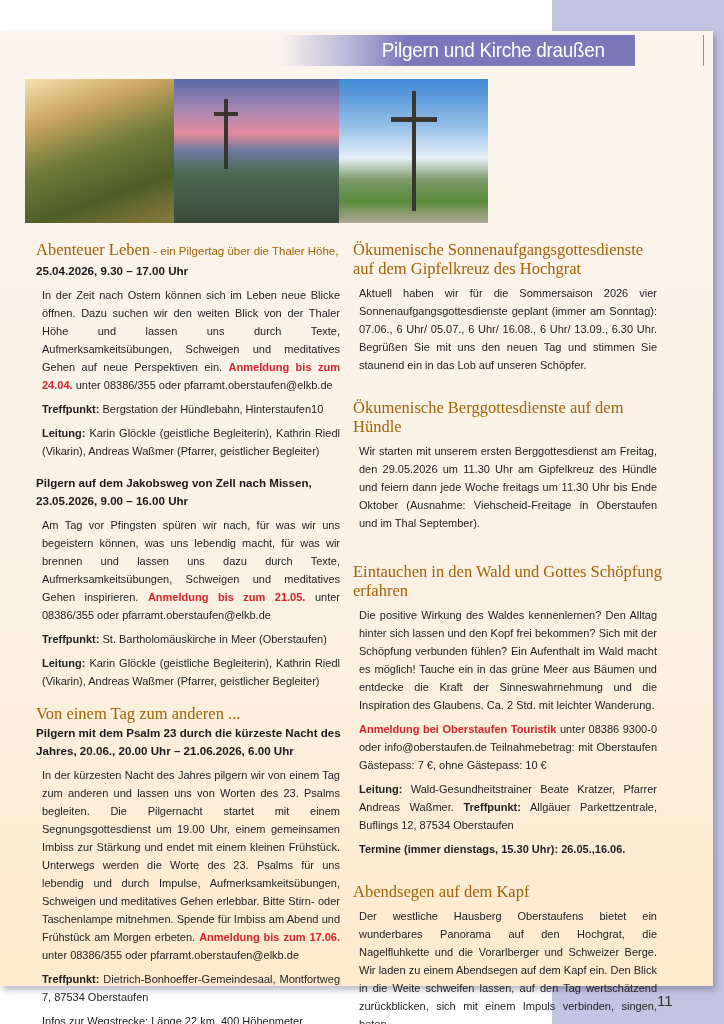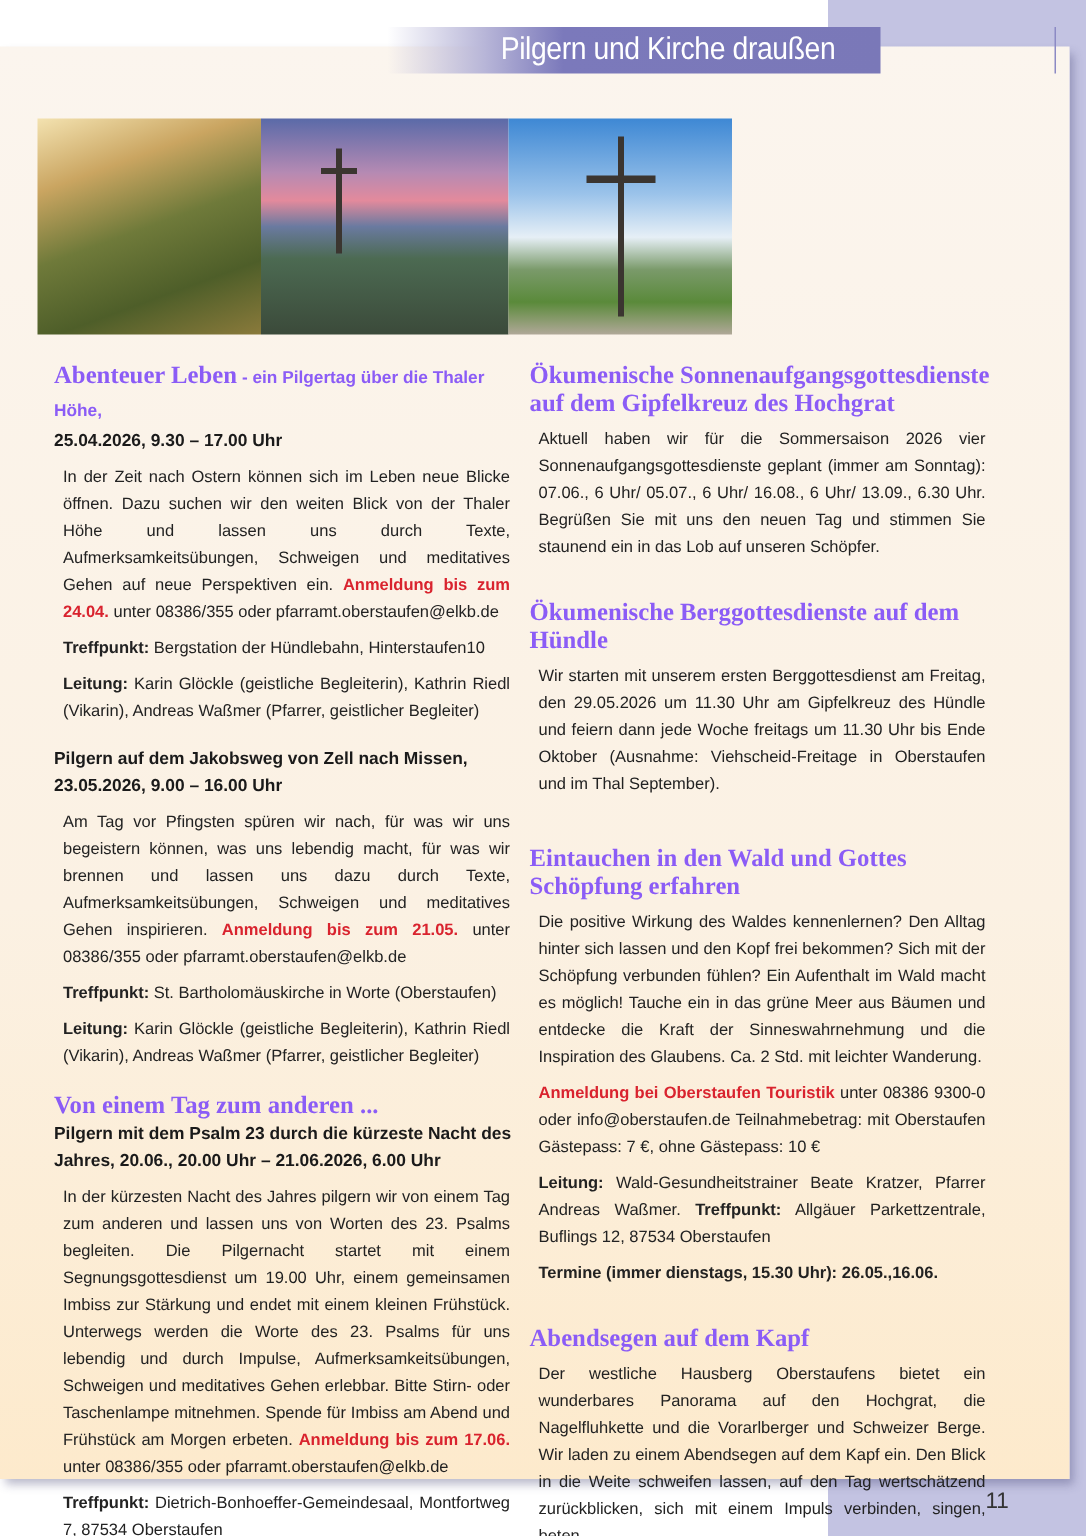--- a/index.html
+++ b/index.html
@@ -2,36 +2,36 @@
 <html><head>
 <meta charset="utf-8">
 <style>
   html, body { margin:0; padding:0; }
   body { width:724px; height:1024px; position:relative; background:#ffffff; overflow:hidden;
          font-family:"Liberation Sans", sans-serif; }
   .side-band { position:absolute; left:552px; top:0; width:172px; height:1024px; background:#c3c3e2; }
   .paper { position:absolute; left:0; top:31px; width:713px; height:955px;
            background:linear-gradient(180deg,#fbf5ee 0%, #fbf1e3 60%, #fdeacc 100%);
            box-shadow: 3px 4px 6px rgba(60,60,110,0.35); }
-  .title-bar { position:absolute; left:0; top:18px; width:587px; height:31px;
+  .title-bar { position:absolute; left:0; top:35px; width:635px; height:31px;
                background:linear-gradient(90deg, rgba(255,255,255,0) 0%, rgba(255,255,255,0) 44%, #b8b6d8 55%, #7b79bb 64%, #7a78b8 100%); }
   .title-bar .divider { position:absolute; left:703px; top:0; width:1px; height:31px; background:#8c8ac4; }
   .title-text { position:absolute; right:30px; top:3px; font-size:21px; color:#ffffff; letter-spacing:-0.3px;
                 font-family:"Liberation Sans Narrow","Liberation Sans", sans-serif; transform:scaleX(0.9); transform-origin:right center; }
   .photos { position:absolute; left:25px; top:79px; width:463px; height:144px; display:flex; }
   .photo { height:144px; position:relative; overflow:hidden; }
   .p1 { width:149px; background:linear-gradient(160deg,#f3e2b0 0%,#caa561 25%,#6f7a3a 50%,#4e5e29 75%,#8a7a3b 100%); }
   .p2 { width:165px; background:linear-gradient(180deg,#5a6aa8 0%,#b58ab3 25%,#e38a9c 38%,#6a7aa0 50%,#4c6a52 65%,#3b4a3a 100%); }
   .p3 { width:149px; background:linear-gradient(180deg,#3e88d4 0%,#9bc3ea 35%,#e6eff6 55%,#7a9a6a 70%,#5a8a3a 85%,#b0a898 100%); }
   .cross-v { position:absolute; background:#3b3530; }
   .col { position:absolute; top:240px; }
   .col-left { left:36px; width:310px; }
   .col-right { left:353px; width:310px; }
   .article { margin-bottom:14px; }
-  h2 { font-family:"Liberation Serif", serif; font-weight:bold; font-size:16.5px; line-height:19px; margin:0 0 1px 0; color:#8b5cf6; }
+  h2 { font-family:"Liberation Serif", serif; font-weight:normal; font-size:16.5px; line-height:19px; margin:0 0 1px 0; color:#a16207; }
   h2 .sub { font-family:"Liberation Sans", sans-serif; font-size:11.5px; }
   .subtitle { font-weight:bold; font-size:11.6px; line-height:18px; color:#1a1a1a; margin:0 0 3px 0; }
   p { margin:6px; font-size:11px; line-height:18px; color:#222; text-align:justify; }
   .red { color:#d9232e; font-weight:bold; }
   b { font-weight:bold; }
   .page-number { position:absolute; left:657px; top:992px; font-size:15px; color:#333; }
 </style>
 </head>
 <body>
 
@@ -60,21 +60,21 @@
     <h2><span>Abenteuer Leben</span><span class="sub"> - ein Pilgertag über die Thaler Höhe,</span></h2>
     <div class="subtitle">25.04.2026, 9.30 – 17.00 Uhr</div>
     <p><span>In der Zeit nach Ostern können sich im Leben neue Blicke öffnen. Dazu suchen wir den weiten Blick von der Thaler Höhe und lassen uns durch Texte, Aufmerksamkeitsübungen, Schweigen und meditatives Gehen auf neue Perspektiven ein.</span> <span class="red">Anmeldung bis zum 24.04.</span><span> unter 08386/355 oder pfarramt.oberstaufen@elkb.de</span></p>
     <p><b>Treffpunkt:</b><span> Bergstation der Hündlebahn, Hinterstaufen10</span></p>
     <p><b>Leitung:</b><span> Karin Glöckle (geistliche Begleiterin), Kathrin Riedl (Vikarin), Andreas Waßmer (Pfarrer, geistlicher Begleiter)</span></p>
   </div>
 
   <div class="article">
     <div class="subtitle">Pilgern auf dem Jakobsweg von Zell nach Missen, 23.05.2026, 9.00 – 16.00 Uhr</div>
     <p><span>Am Tag vor Pfingsten spüren wir nach, für was wir uns begeistern können, was uns lebendig macht, für was wir brennen und lassen uns dazu durch Texte, Aufmerksamkeitsübungen, Schweigen und meditatives Gehen inspirieren.</span> <span class="red">Anmeldung bis zum 21.05.</span><span> unter 08386/355 oder pfarramt.oberstaufen@elkb.de</span></p>
-    <p><b>Treffpunkt:</b><span> St. Bartholomäuskirche in Worte (Oberstaufen)</span></p>
+    <p><b>Treffpunkt:</b><span> St. Bartholomäuskirche in Meer (Oberstaufen)</span></p>
     <p><b>Leitung:</b><span> Karin Glöckle (geistliche Begleiterin), Kathrin Riedl (Vikarin), Andreas Waßmer (Pfarrer, geistlicher Begleiter)</span></p>
   </div>
 
   <div class="article">
     <h2>Von einem Tag zum anderen ...</h2>
     <div class="subtitle">Pilgern mit dem Psalm 23 durch die kürzeste Nacht des Jahres, 20.06., 20.00 Uhr – 21.06.2026, 6.00 Uhr</div>
     <p><span>In der kürzesten Nacht des Jahres pilgern wir von einem Tag zum anderen und lassen uns von Worten des 23. Psalms begleiten. Die Pilgernacht startet mit einem Segnungsgottesdienst um 19.00 Uhr, einem gemeinsamen Imbiss zur Stärkung und endet mit einem kleinen Frühstück. Unterwegs werden die Worte des 23. Psalms für uns lebendig und durch Impulse, Aufmerksamkeitsübungen, Schweigen und meditatives Gehen erlebbar. Bitte Stirn- oder Taschenlampe mitnehmen. Spende für Imbiss am Abend und Frühstück am Morgen erbeten.</span> <span class="red">Anmeldung bis zum 17.06.</span><span> unter 08386/355 oder pfarramt.oberstaufen@elkb.de</span></p>
     <p><b>Treffpunkt:</b><span> Dietrich-Bonhoeffer-Gemeindesaal, Montfortweg 7, 87534 Oberstaufen</span></p>
     <p>Infos zur Wegstrecke: Länge 22 km, 400 Höhenmeter</p>
 

